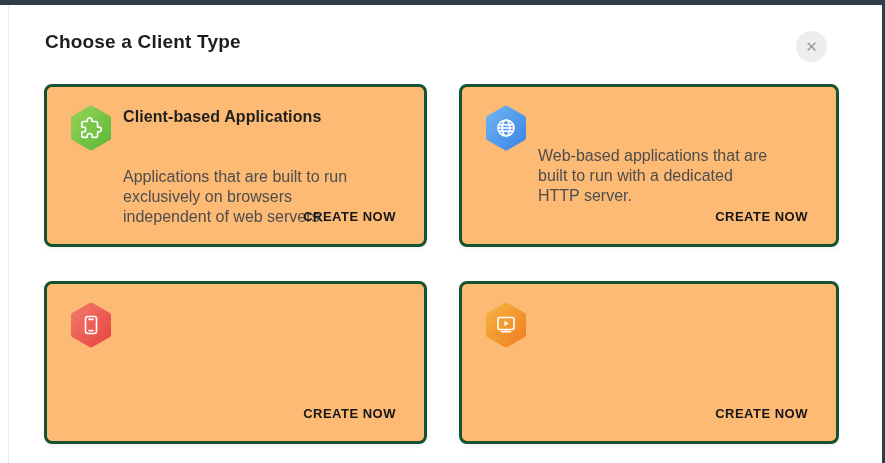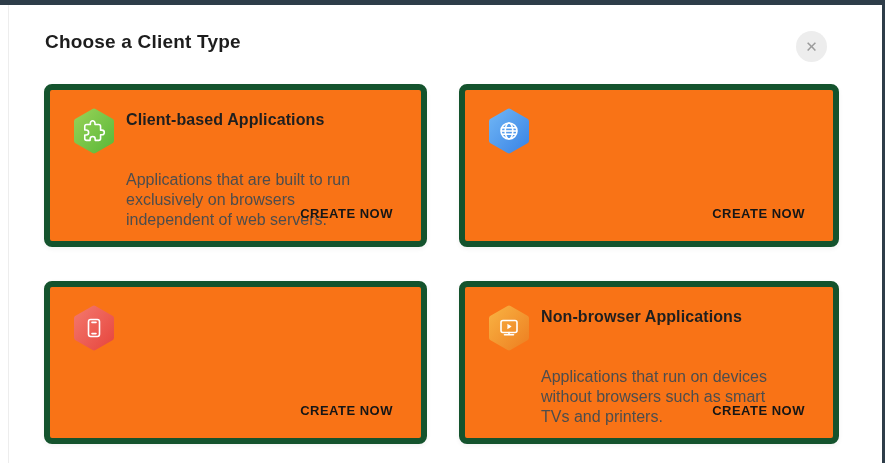--- a/index.html
+++ b/index.html
@@ -39,22 +39,22 @@
   .cards {
     position: absolute; left: 35px; top: 79px;
     display: grid;
     grid-template-columns: 383px 380px;
     grid-auto-rows: 163px;
     column-gap: 32px;
     row-gap: 34px;
   }
   .card {
     position: relative;
-    background: #f97316;
-    border: 6px solid #14532d;
+    background: #fdba74;
+    border: 3px solid #14532d;
     border-radius: 8px;
     box-shadow: 0 2px 5px rgba(0,0,0,0.05);
     padding: 18px 32px 16px 23px;
     cursor: pointer;
   }
   .card-body { display: flex; align-items: flex-start; }
   .hex { flex: 0 0 auto; margin-right: 11px; margin-top: 0; }
   .card-text h3 {
     font-size: 16px; font-weight: 700; color: #1f1f1f;
     letter-spacing: 0.1px;
@@ -121,20 +121,21 @@
           <polygon points="21,3.5 38,13.3 38,32.7 21,42.5 4,32.7 4,13.3" fill="url(#g1)" stroke="url(#g1)" stroke-width="6" stroke-linejoin="round"></polygon>
           <g transform="translate(21,23)" stroke="#ffffff" stroke-width="1.6" fill="none">
             <circle r="8"></circle>
             <ellipse rx="3.8" ry="8"></ellipse>
             <line x1="-8" y1="0" x2="8" y2="0"></line>
             <line x1="-7.1" y1="-3.2" x2="7.1" y2="-3.2"></line>
             <line x1="-7.1" y1="3.2" x2="7.1" y2="3.2"></line>
           </g>
         </svg>
         <div class="card-text">
+          <p>Web-based applications that are built to run with a dedicated HTTP server.</p>
         </div>
       </div>
       <a class="create-now">CREATE NOW</a>
     </div>
 
     <div class="card">
       <div class="card-body">
         <svg class="hex" width="42" height="46" viewBox="0 0 42 46">
           <defs>
             <linearGradient id="g2" x1="0" y1="0" x2="1" y2="1">
@@ -163,22 +164,18 @@
             </linearGradient>
           </defs>
           <polygon points="21,3.5 38,13.3 38,32.7 21,42.5 4,32.7 4,13.3" fill="url(#g3)" stroke="url(#g3)" stroke-width="6" stroke-linejoin="round"></polygon>
           <g transform="translate(21,22)" stroke="#ffffff" stroke-width="1.6" fill="none" stroke-linecap="round">
             <rect x="-8" y="-6.5" width="16" height="12" rx="2"></rect>
             <path d="M-1.6 -3.3 L2.6 -0.5 L-1.6 2.3 Z" fill="#ffffff" stroke="none"></path>
             <line x1="0" y1="5.5" x2="0" y2="7.2"></line>
             <line x1="-4.5" y1="7.8" x2="4.5" y2="7.8"></line>
           </g>
         </svg>
-        <div class="card-text">
-          <h3>Non-browser Applications</h3>
-          <p>Applications that run on devices without browsers such as smart TVs and printers.</p>
-        </div>
       </div>
       <a class="create-now">CREATE NOW</a>
     </div>
 
   </div>
 </div>
 
 </body></html>

